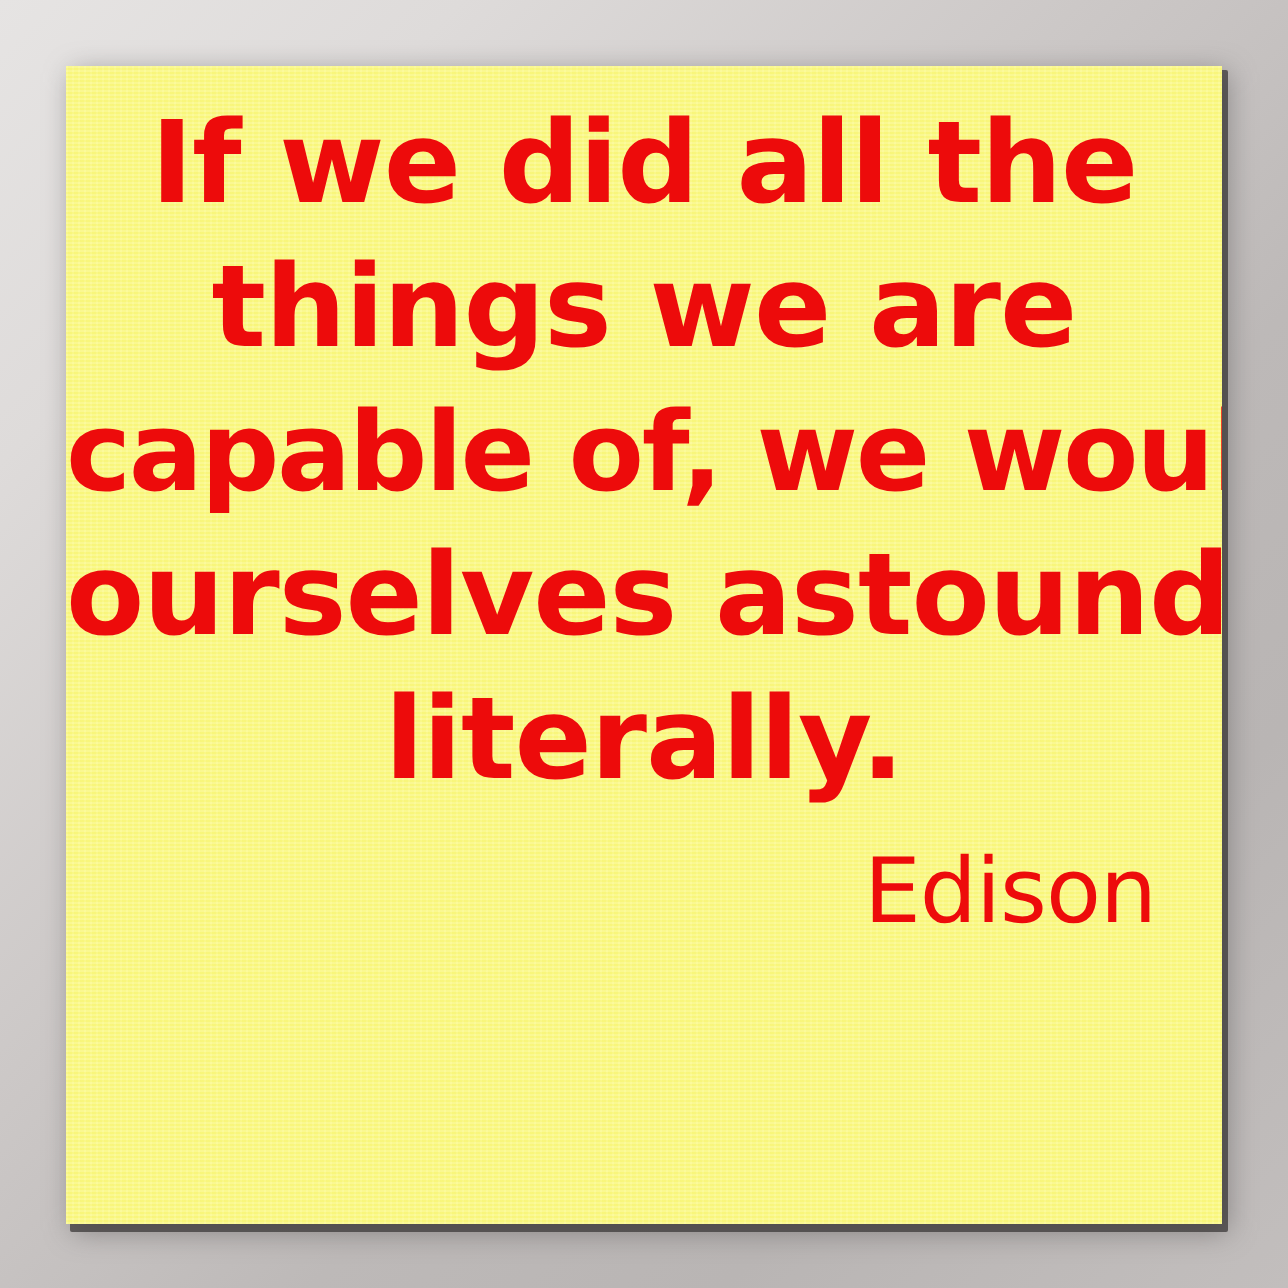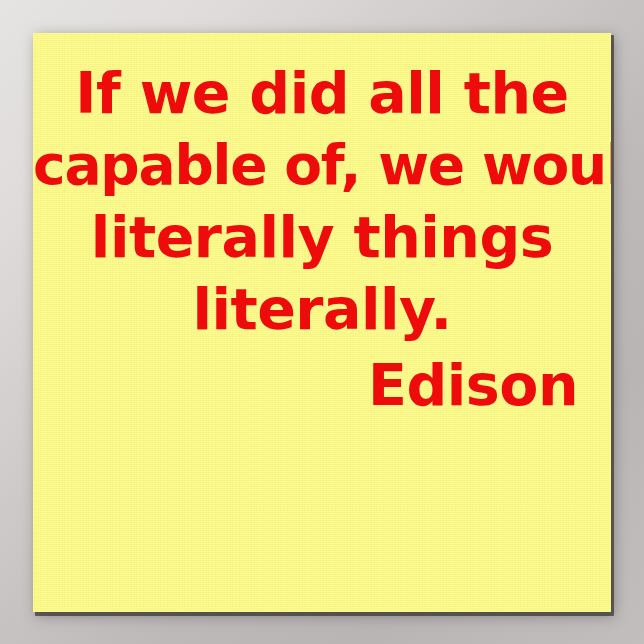--- a/index.html
+++ b/index.html
@@ -53,21 +53,21 @@
       repeating-linear-gradient(0deg, rgba(255,255,255,0.16) 0px, rgba(255,255,255,0.16) 1px, rgba(240,236,120,0.10) 1px, rgba(240,236,120,0.10) 2px),
       repeating-linear-gradient(90deg, rgba(255,255,255,0.10) 0px, rgba(255,255,255,0.10) 1px, rgba(238,234,118,0.08) 1px, rgba(238,234,118,0.08) 3px);
     overflow: hidden;
   }
 
   #quote-block {
     position: absolute;
     left: 0;
     top: 0;
     width: 578px;
-    padding-top: 24px;
+    padding-top: 13px;
     box-sizing: border-box;
     text-align: center;
   }
 
   .quote-line {
     display: block;
     color: #ed0b0b;
     font-family: "DejaVu Sans", sans-serif;
     font-weight: bold;
     font-size: 57px;
@@ -79,43 +79,44 @@
 
   .quote-line.wide {
     font-size: 55px;
     letter-spacing: -1.2px;
   }
 
   #attribution-line {
     display: block;
     color: #ed0b0b;
     font-family: "DejaVu Sans", sans-serif;
-    font-weight: bold;
-    font-size: 57px;
+    font-weight: normal;
+    font-size: 45px;
     line-height: 72px;
     letter-spacing: -0.5px;
     white-space: nowrap;
     text-align: right;
     padding-right: 33px;
     padding-top: 4px;
   }
 </style>
 </head>
 <body>
 
 <div id="poster-scene">
 
   <div id="poster-shadow"></div>
   <div id="poster-edge"></div>
 
   <div id="poster-sheet">
 
     <div id="quote-block">
       <span class="quote-line">If we did all the</span>
+      <span class="quote-line">things we are</span>
       <span class="quote-line wide">capable of, we would</span>
-      <span class="quote-line">literally things</span>
+      <span class="quote-line">ourselves astound</span>
       <span class="quote-line">literally.</span>
       <span id="attribution-line">Edison</span>
     </div>
 
   </div>
 
 </div>
 
 </body></html>

